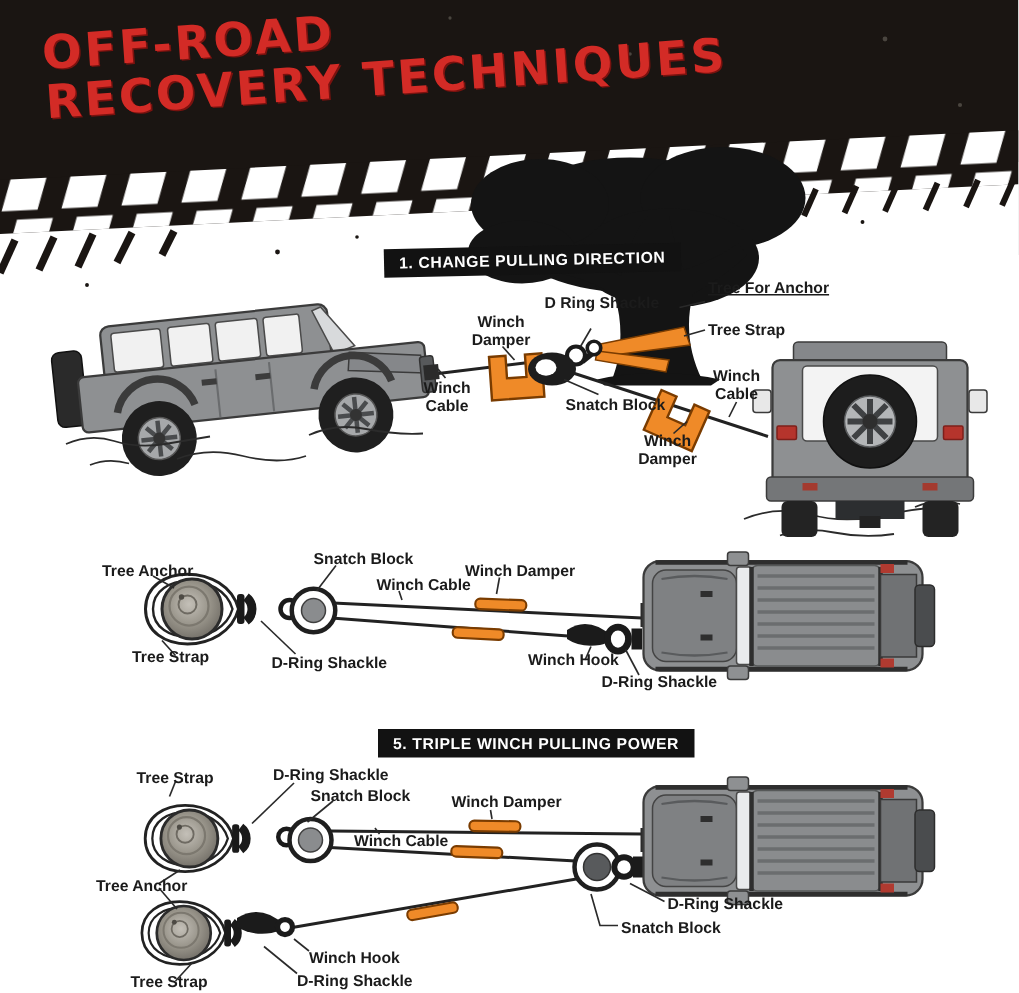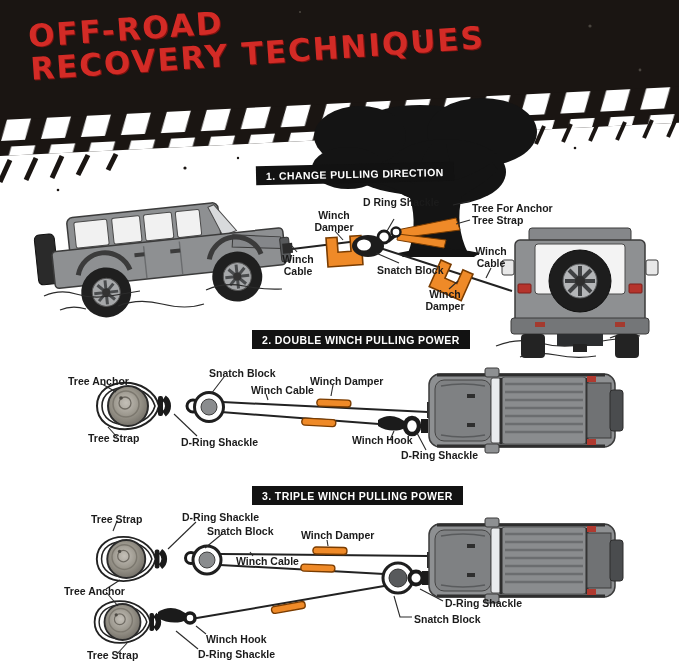--- a/index.html
+++ b/index.html
@@ -278,26 +278,25 @@
     <path d="M412,617 L400,617 L394,596" fill="none"></path>
   </g>
 </svg>
 
 <div class="title-wrap">
   <div class="title-line">OFF-ROAD</div>
   <div class="title-line">RECOVERY TECHNIQUES</div>
 </div>
 
 <div class="sec-title" style="left:256px;top:164px;transform:rotate(-1.3deg);">1. CHANGE PULLING DIRECTION</div>
-<div class="sec-title" style="left:252px;top:330px;">2. DOUBLE WINCH PULLING POWER</div>
-<div class="sec-title" style="left:252px;top:486px;">3. TRIPLE WINCH PULLING POWER</div>
+<div class="sec-title" style="left:252px;top:486px;">5. TRIPLE WINCH PULLING POWER</div>
 
 <div class="lbl wrap" style="left:307px;top:209px;width:54px;">Winch Damper</div>
 <div class="lbl" style="left:363px;top:196px;">D Ring Shackle</div>
-<div class="lbl" style="left:472px;top:202px;">Tree For Anchor</div>
+<div class="lbl" style="left:472px;top:186px;text-decoration:underline;">Tree For Anchor</div>
 <div class="lbl" style="left:472px;top:214px;">Tree Strap</div>
 <div class="lbl wrap" style="left:275px;top:253px;width:46px;">Winch Cable</div>
 <div class="lbl" style="left:377px;top:264px;">Snatch Block</div>
 <div class="lbl wrap" style="left:468px;top:245px;width:46px;">Winch Cable</div>
 <div class="lbl wrap" style="left:418px;top:288px;width:54px;">Winch Damper</div>
 
 <div class="lbl" style="left:68px;top:375px;">Tree Anchor</div>
 <div class="lbl" style="left:209px;top:367px;">Snatch Block</div>
 <div class="lbl" style="left:251px;top:384px;">Winch Cable</div>
 <div class="lbl" style="left:310px;top:375px;">Winch Damper</div>

